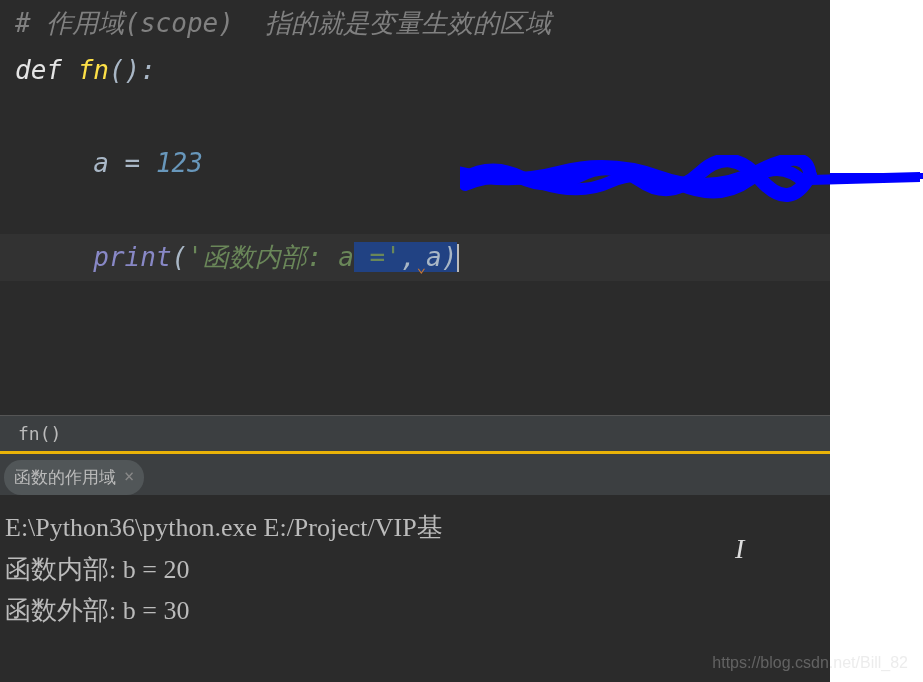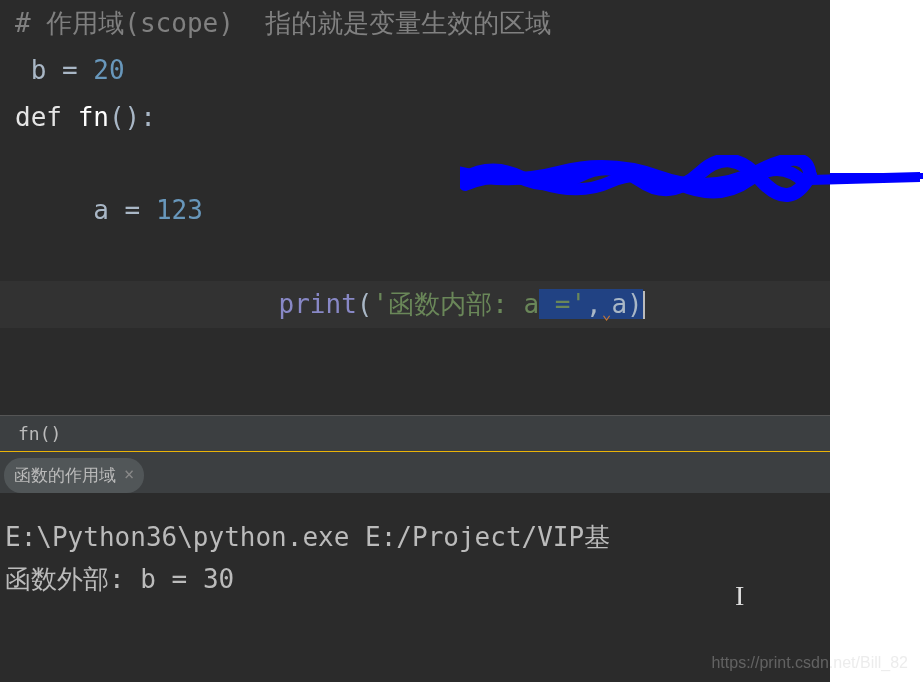--- a/index.html
+++ b/index.html
@@ -15,20 +15,21 @@
       height: 682px;
       overflow: hidden;
       position: relative;
     }
     .editor-area {
       background-color: #2b2b2b;
       padding: 0;
       height: 415px;
       width: 830px;
       position: relative;
+      font-style: italic;
     }
     .code-line {
       font-size: 26px;
       line-height: 1.8;
       white-space: pre;
       padding-left: 15px;
     }
     .comment-marker {
       color: #808080;
     }
@@ -41,42 +42,41 @@
     .operator {
       color: #a9b7c6;
     }
     .number {
       color: #6897bb;
     }
     .keyword {
       color: #e5e5e5;
     }
     .func-name {
-      color: #ffffff;
+      color: #fde047;
       border-bottom: 2px wavy #808080;
     }
     .paren {
       color: #a9b7c6;
     }
     .string {
       color: #6a8759;
     }
     .builtin {
       color: #8888c6;
     }
     .selected {
       background-color: #214283;
       color: #a9b7c6;
     }
     .current-line {
       background-color: #323232;
     }
     .cursor-line {
       position: relative;
-      text-align: center;
     }
     .text-cursor {
       display: inline-block;
       width: 2px;
       height: 28px;
       background-color: #bbbbbb;
       vertical-align: middle;
       position: relative;
     }
     .ibeam-cursor {
@@ -93,21 +93,21 @@
       height: 50px;
       pointer-events: none;
     }
     .breadcrumb {
       background-color: #3c3f41;
       color: #bbbbbb;
       font-size: 18px;
       padding: 7px 18px;
       width: 830px;
       border-top: 1px solid #555;
-      border-bottom: 1px solid #eab308;
+      border-bottom: 3px solid #eab308;
     }
     .tab-bar {
       background-color: #3c3f41;
       padding: 6px 4px 0 4px;
       width: 830px;
       display: flex;
       align-items: center;
     }
     .tab {
       background-color: #515658;
@@ -117,24 +117,25 @@
       display: flex;
       gap: 8px;
       border-radius: 17px;
     }
     .tab-close {
       color: #888;
       cursor: pointer;
     }
     .console {
       background-color: #2b2b2b;
-      padding: 24px 5px;
+      padding: 12px 5px;
       font-size: 26px;
       line-height: 1.6;
       width: 830px;
+      font-family: Liberation Serif, serif;
     }
     .console-line {
       color: #bbbbbb;
       white-space: pre;
     }
     .watermark {
       position: absolute;
       bottom: 10px;
       right: 15px;
       color: rgba(200,200,200,0.35);
@@ -159,21 +160,20 @@
     }
   </style>
 </head>
 <body>
 
 <div class="right-margin"></div>
 <div class="blue-line"></div>
 
 <div class="editor-area">
   <div class="code-line"><span class="comment-marker">#</span><span class="comment-text"> 作用域(scope)  指的就是变量生效的区域</span></div>
-  <div class="code-line"><span> </span><span class="var-name">b</span><span class="operator"> = </span><span class="number">20</span></div>
   <div class="code-line"><span class="keyword">def</span><span> </span><span class="func-name">fn</span><span class="paren">():</span></div>
   <div class="code-line">&nbsp;</div>
   <div class="code-line"><span>     </span><span class="var-name">a</span><span class="operator"> = </span><span class="number">123</span></div>
   <div class="code-line">&nbsp;</div>
   <div class="code-line current-line cursor-line"><span>     </span><span class="builtin">print</span><span class="paren">(</span><span class="string">'函数内部: a</span><span class="selected"><span class="string"> ='</span><span>,</span><span style="position:relative;top:6px;font-size:16px;color:#cc7832">⌄</span><span>a)</span></span><span class="text-cursor"></span><span class="ibeam-cursor" style="left:735px;top:290px">I</span></div>
 
   <svg class="scribble" viewBox="0 0 460 50">
     <path d="M 2 25 Q 30 8 60 22 T 120 20 T 180 25 T 240 18 T 300 24 T 350 20" stroke="#0000ff" stroke-width="14" fill="none" stroke-linecap="round"></path>
     <path d="M 5 30 Q 40 15 80 28 T 150 27 T 220 30 T 290 25 T 345 28" stroke="#0000ff" stroke-width="12" fill="none" stroke-linecap="round"></path>
     <path d="M 0 18 Q 50 30 100 17 T 200 22 T 300 15 T 350 23" stroke="#0000ff" stroke-width="13" fill="none" stroke-linecap="round"></path>
@@ -187,16 +187,17 @@
 
 <div class="tab-bar">
   <div class="tab">
     <span>函数的作用域</span>
     <span class="tab-close">×</span>
   </div>
 </div>
 
 <div class="console">
   <div class="console-line">E:\Python36\python.exe E:/Project/VIP基</div>
+  <div class="console-line">函数内部: b = 20</div>
   <div class="console-line">函数外部: b = 30</div>
 </div>
 
-<div class="watermark">https://print.csdn.net/Bill_82</div>
+<div class="watermark">https://blog.csdn.net/Bill_82</div>
 
 </body></html>

